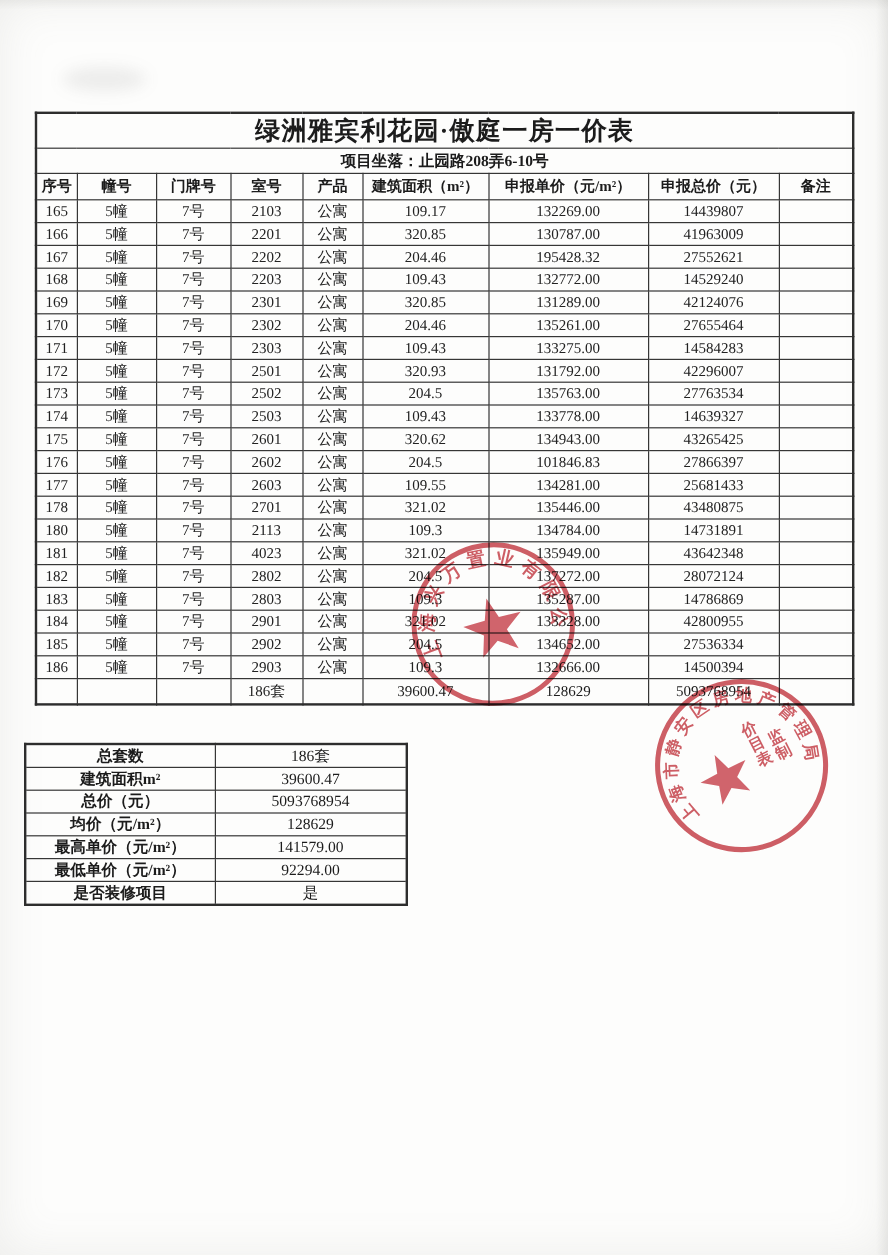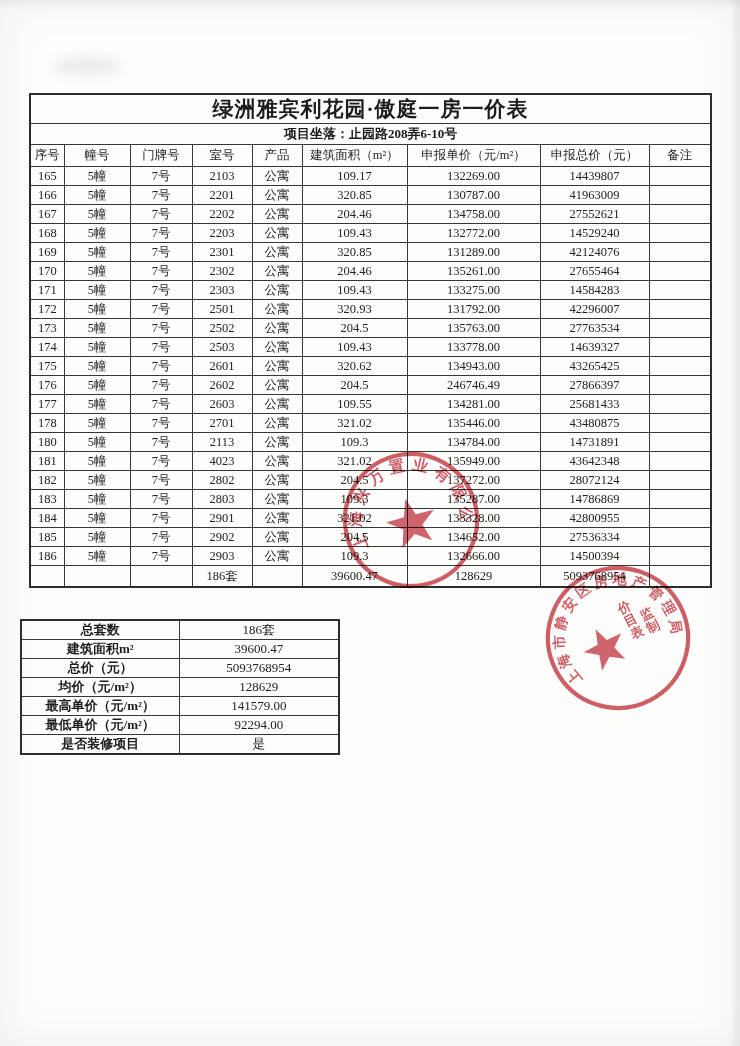--- a/index.html
+++ b/index.html
@@ -40,21 +40,21 @@
     text-align:center;vertical-align:middle;
     padding:0 1px;overflow:hidden;white-space:nowrap;
   }
   .title-cell{
     font-size:21px;font-weight:bold;height:28px;letter-spacing:1px;
   }
   .subtitle-cell{
     font-size:13px;font-weight:bold;height:20px;
   }
   .price-table th{
-    font-size:12.5px;font-weight:normal;height:21px;margin-top:16px;
+    font-size:12.5px;font-weight:bold;height:21px;margin-top:16px;
   }
   .price-table tbody td{
     font-size:12.5px;height:18px;color:#222;
   }
   .total-row td{
     font-size:12.5px;height:20px;
   }
 
   
   .summary-table{
@@ -149,21 +149,21 @@
           <td>41963009</td>
           <td></td>
         </tr>
         <tr>
           <td>167</td>
           <td>5幢</td>
           <td>7号</td>
           <td>2202</td>
           <td>公寓</td>
           <td>204.46</td>
-          <td>134758.00</td>
+          <td>195428.32</td>
           <td>27552621</td>
           <td></td>
         </tr>
         <tr>
           <td>168</td>
           <td>5幢</td>
           <td>7号</td>
           <td>2203</td>
           <td>公寓</td>
           <td>109.43</td>
@@ -248,21 +248,21 @@
           <td>43265425</td>
           <td></td>
         </tr>
         <tr>
           <td>176</td>
           <td>5幢</td>
           <td>7号</td>
           <td>2602</td>
           <td>公寓</td>
           <td>204.5</td>
-          <td>246746.49</td>
+          <td>101846.83</td>
           <td>27866397</td>
           <td></td>
         </tr>
         <tr>
           <td>177</td>
           <td>5幢</td>
           <td>7号</td>
           <td>2603</td>
           <td>公寓</td>
           <td>109.55</td>

